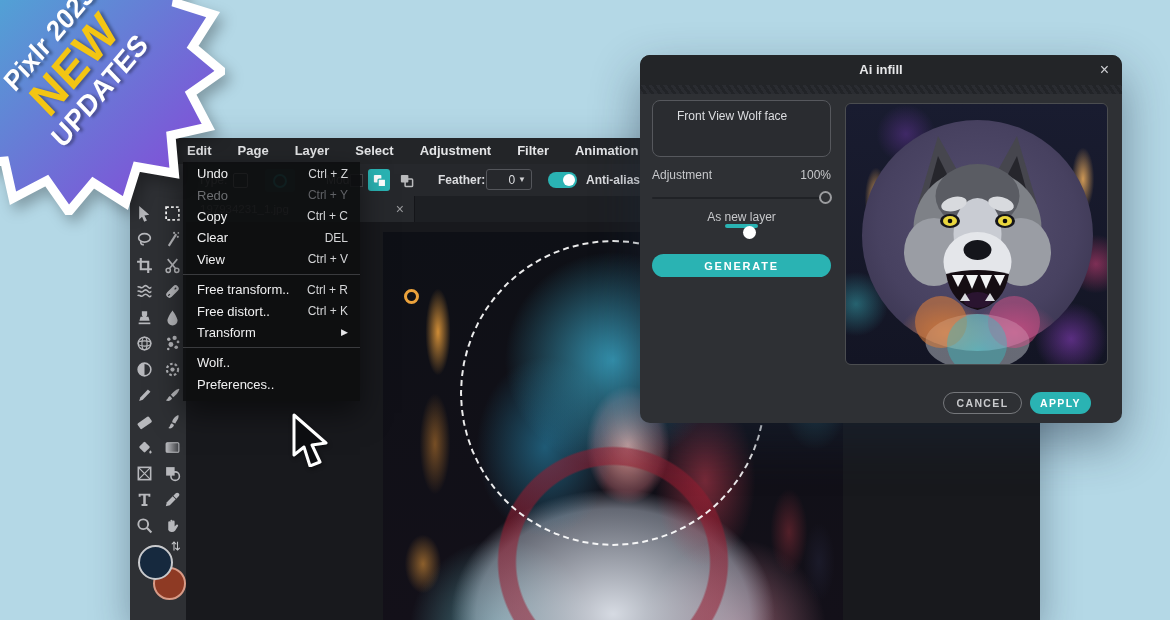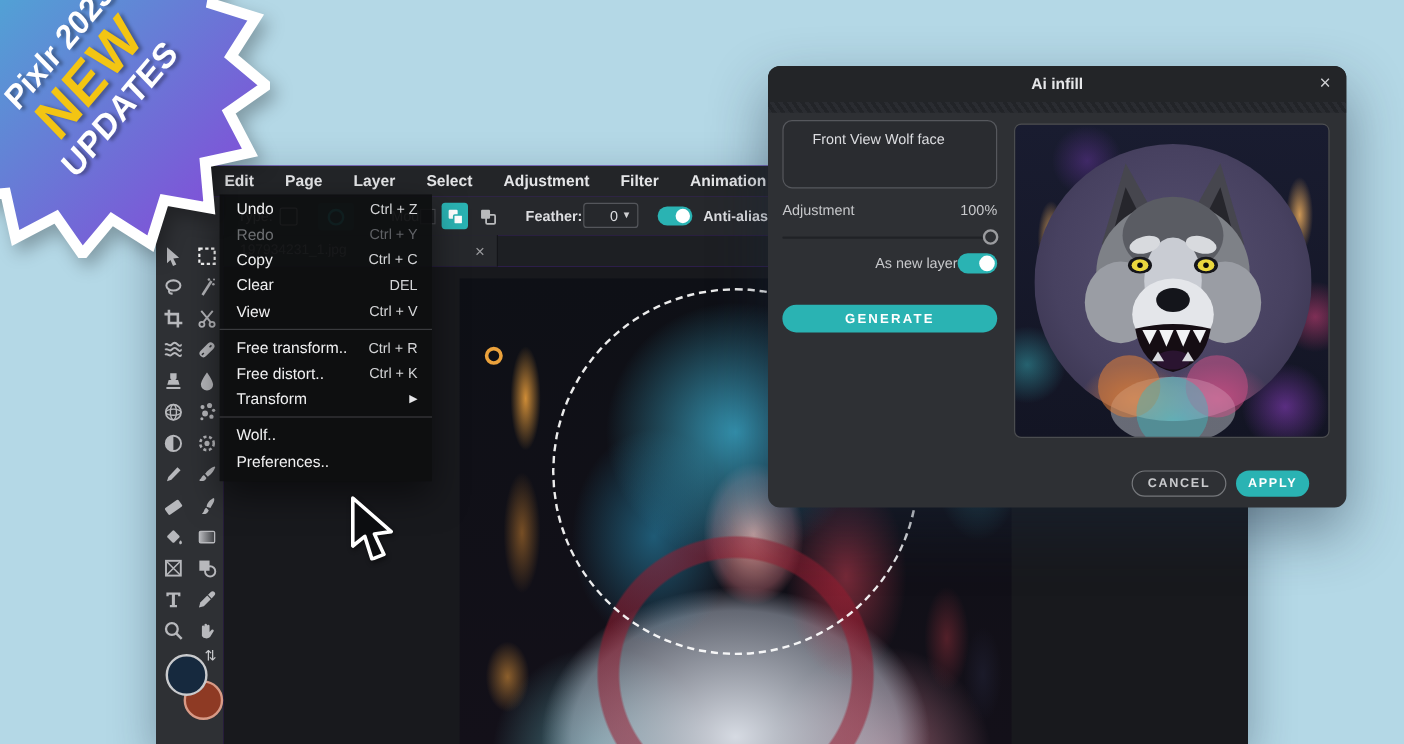--- a/index.html
+++ b/index.html
@@ -97,21 +97,21 @@
   .dlg-hatch { position:absolute; left:0; top:30px; right:0; height:9px;
                background:repeating-linear-gradient(55deg, #2a2c31 0 3px, #222428 3px 6px); }
   .prompt-box { position:absolute; left:12px; top:45px; width:179px; height:57px; background:#2a2c30;
                 border:1px solid #56585d; border-radius:8px; color:#dcdde0; font-size:12px; font-family:inherit;
                 padding:8px 24px; resize:none; outline:none; line-height:1.3; }
   .influence-row { position:absolute; left:12px; top:113px; width:179px; display:flex; justify-content:space-between; }
   .dlg-label { font-size:12px; color:#c7c8cb; }
   .slider { position:absolute; left:12px; top:136px; width:179px; height:14px; }
   .slider .track { position:absolute; left:0; right:0; top:6px; height:2px; background:#202226; border-radius:1px; }
   .slider .handle { position:absolute; right:-1px; top:0; width:13px; height:13px; border:2px solid #9b9c9f; border-radius:50%; background:#2e3034; }
-  .newlayer-row { position:absolute; left:12px; top:155px; width:179px; height:18px; display:flex; justify-content:flex-end; align-items:center; }
+  .newlayer-row { position:absolute; left:12px; top:155px; width:179px; height:18px; display:flex; justify-content:flex-end; align-items:center;flex-direction:column; }
   .nl-toggle { position:relative; width:33px; height:17px; border-radius:9px; background:#2ab3b3; }
   .nl-toggle .knob { width:13px; height:13px; right:2px; top:2px; }
   .pill { display:flex; align-items:center; justify-content:center; border-radius:12px; font-weight:700; letter-spacing:1.8px; cursor:default; }
   .generate-btn { position:absolute; left:12px; top:199px; width:179px; height:23px; background:#2ab3b3; color:#fff; font-size:11px; }
   .cancel-btn { position:absolute; left:303px; top:337px; width:79px; height:22px; border:1.5px solid #75777b; color:#c9cacd; font-size:10.5px; letter-spacing:1.4px; background:transparent; }
   .apply-btn { position:absolute; left:390px; top:337px; width:61px; height:22px; background:#2ab3b3; color:#fff; font-size:10.5px; letter-spacing:1.4px; }
 
   .preview { position:absolute; left:205px; top:48px; width:263px; height:262px; border-radius:6px; overflow:hidden;
              border:1px solid rgba(255,255,255,.14); }
   .wolf-bg { position:absolute; inset:0;

